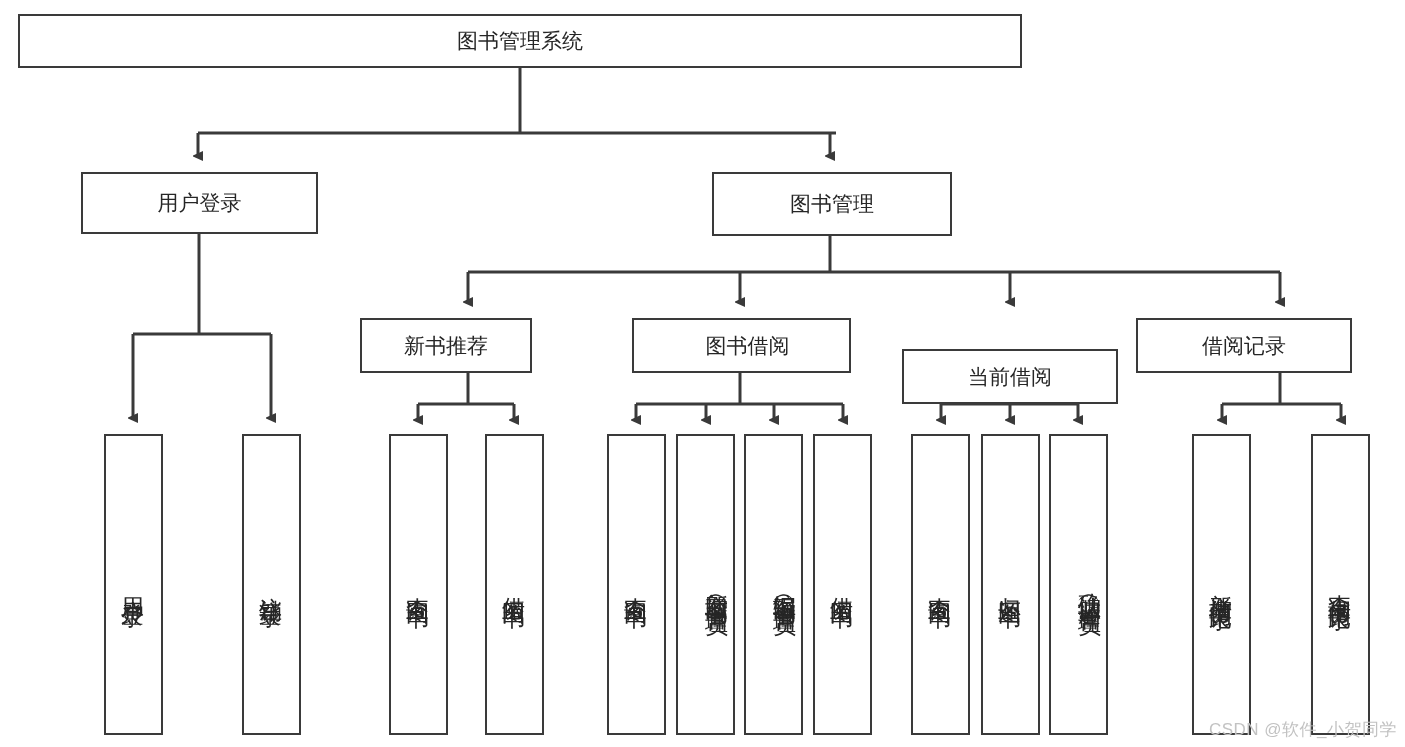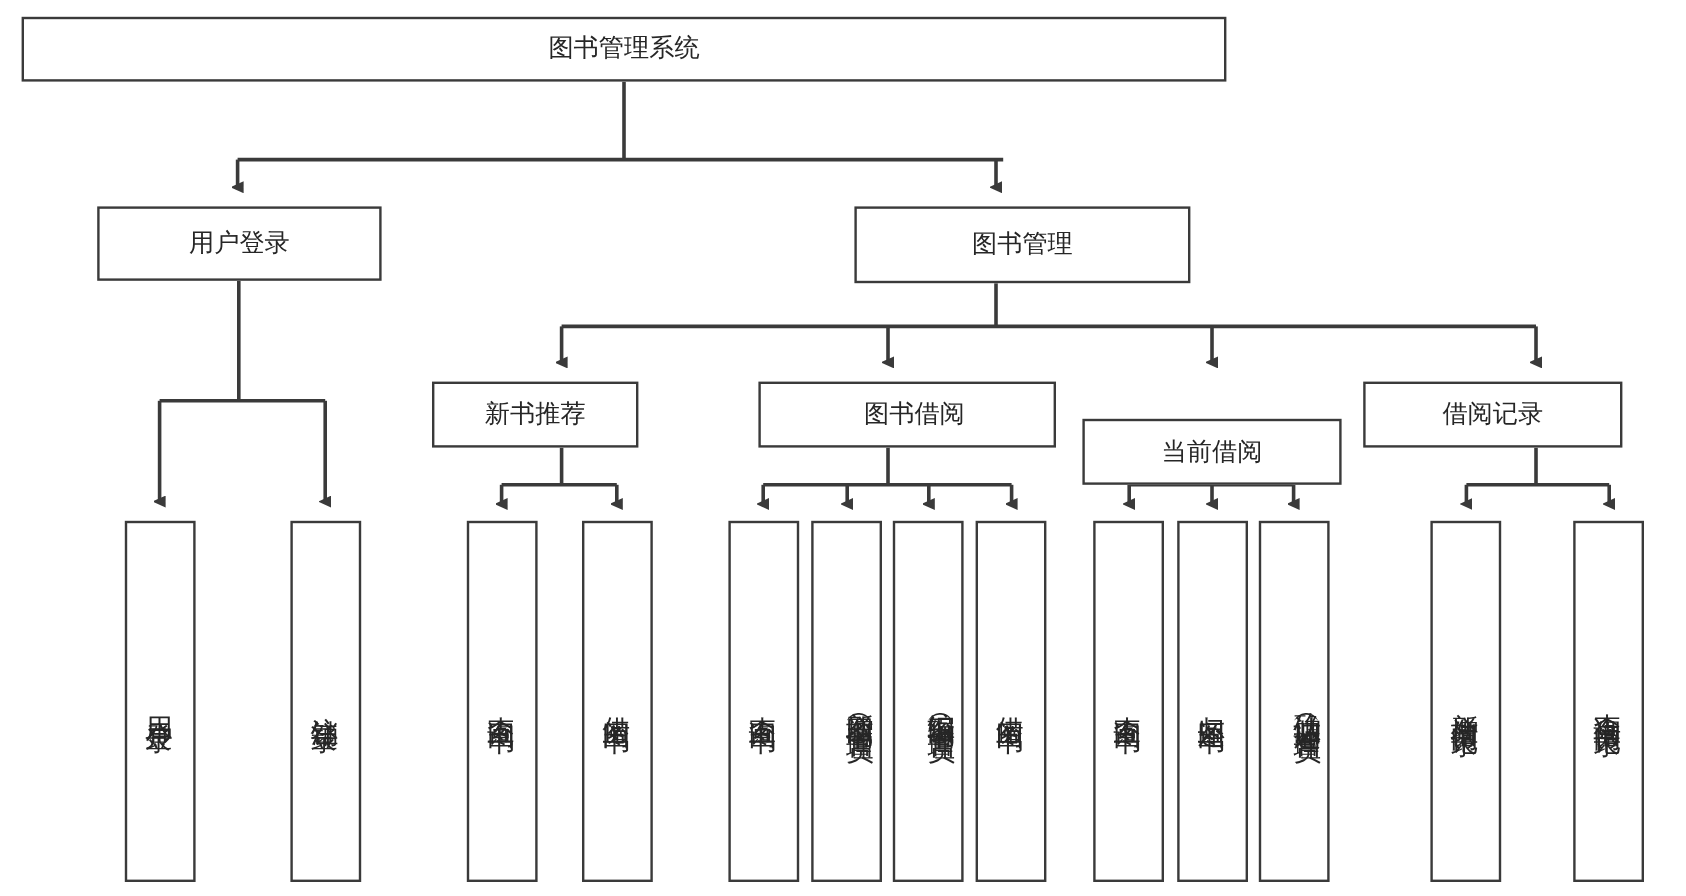--- a/index.html
+++ b/index.html
@@ -121,28 +121,28 @@
     </g>
   </svg>
 
   <div class="node h" style="left:18px; top:14px; width:1004px; height:54px;">
     <span>图书管理系统</span>
   </div>
 
   <div class="node h" style="left:81px; top:172px; width:237px; height:62px;">
     <span>用户登录</span>
   </div>
-  <div class="node h" style="left:712px; top:172px; width:280px; height:64px;">
+  <div class="node h" style="left:712px; top:172px; width:240px; height:64px;">
     <span>图书管理</span>
   </div>
 
   <div class="node h" style="left:360px; top:318px; width:172px; height:55px;">
     <span>新书推荐</span>
   </div>
-  <div class="node h" style="left:632px; top:318px; width:248px; height:55px;padding-left:12px;">
+  <div class="node h" style="left:632px; top:318px; width:219px; height:55px;padding-left:12px;">
     <span>图书借阅</span>
   </div>
   <div class="node h" style="left:902px; top:318px; width:216px; height:55px;margin-top:31px;">
     <span>当前借阅</span>
   </div>
   <div class="node h" style="left:1136px; top:318px; width:216px; height:55px;">
     <span>借阅记录</span>
   </div>
 
   <div class="node v mid" style="left:104px; top:434px; width:59px; height:301px;">
@@ -182,13 +182,14 @@
     <span>确认归还（管理员）</span>
   </div>
 
   <div class="node v mid" style="left:1192px; top:434px; width:59px; height:301px;">
     <span>新增借阅记录</span>
   </div>
   <div class="node v mid" style="left:1311px; top:434px; width:59px; height:301px;">
     <span>查询借阅记录</span>
   </div>
 
+  <div id="watermark">CSDN @软件_小贺同学</div>
 </div>
 
 </body></html>

